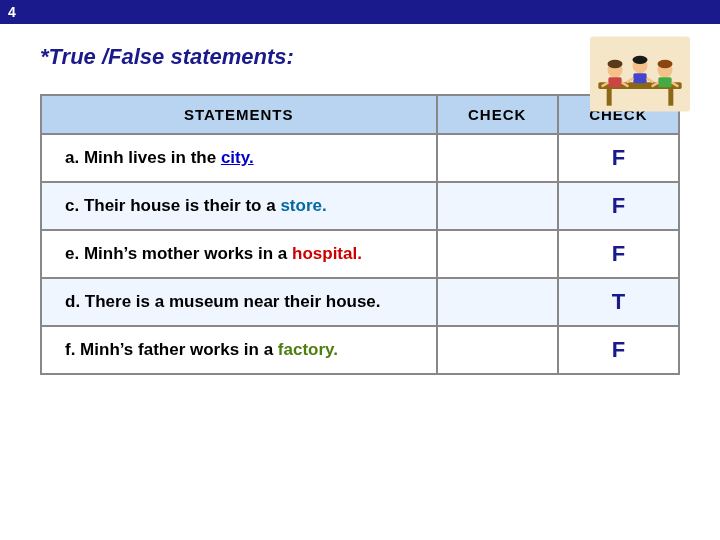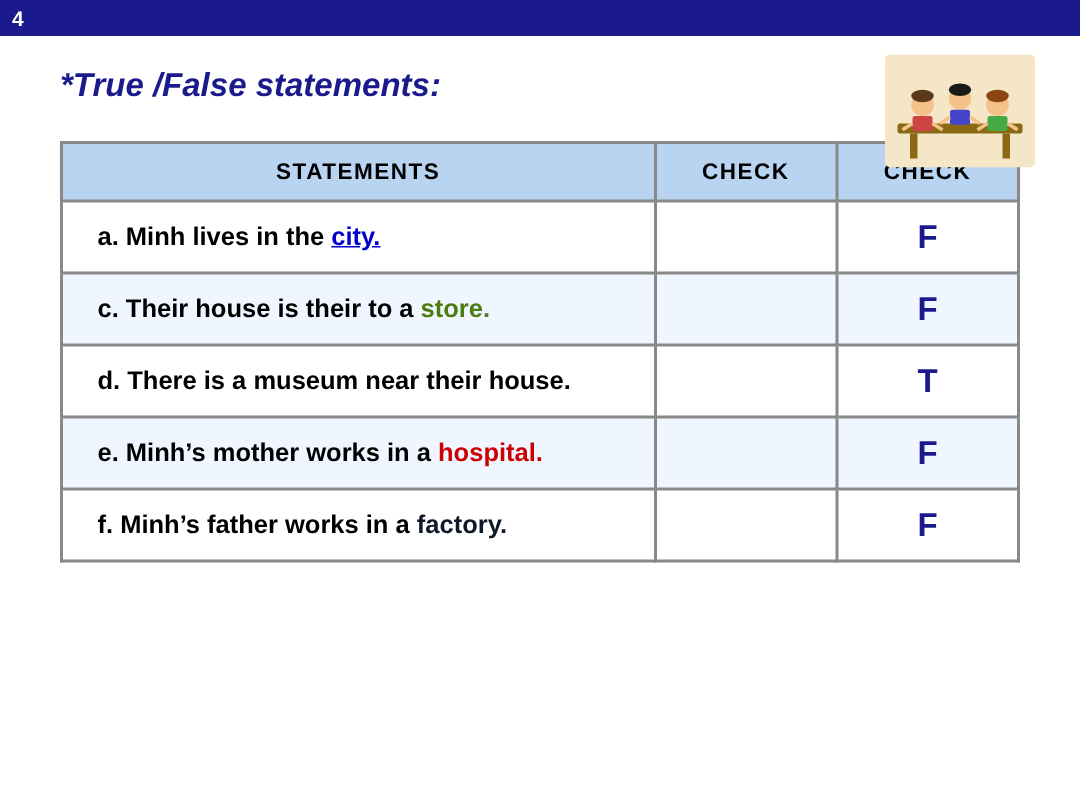--- a/index.html
+++ b/index.html
@@ -168,34 +168,34 @@
         <th>CHECK</th>
       </tr>
     </thead>
     <tbody id="table-body">
     <tr>
           <td><span>a. Minh lives in the </span><span style="color: rgb(0, 0, 204); text-decoration: underline;">city.</span></td>
           <td></td>
           <td style="color: rgb(26, 26, 140); font-size: 22px; font-weight: bold;">F</td>
         </tr>
         <tr>
-          <td><span>c. Their house is their to a </span><span style="color: #4d7c0f;">store.</span></td>
+          <td><span>c. Their house is their to a </span><span style="color: #0369a1;">store.</span></td>
+          <td></td>
+          <td style="color: rgb(26, 26, 140); font-size: 22px; font-weight: bold;">F</td>
+        </tr>
+        <tr>
+          <td><span>e. Minh’s mother works in a </span><span style="color: rgb(204, 0, 0);">hospital.</span></td>
           <td></td>
           <td style="color: rgb(26, 26, 140); font-size: 22px; font-weight: bold;">F</td>
         </tr>
         <tr>
           <td>d. There is a museum near their house.</td>
           <td></td>
           <td style="color: rgb(26, 26, 140); font-size: 22px; font-weight: bold;">T</td>
         </tr>
         <tr>
-          <td><span>e. Minh’s mother works in a </span><span style="color: rgb(204, 0, 0);">hospital.</span></td>
-          <td></td>
-          <td style="color: rgb(26, 26, 140); font-size: 22px; font-weight: bold;">F</td>
-        </tr>
-        <tr>
-          <td><span>f. Minh’s father works in a </span><span style="color: #0f172a;">factory.</span></td>
+          <td><span>f. Minh’s father works in a </span><span style="color: #4d7c0f;">factory.</span></td>
           <td></td>
           <td style="color: rgb(26, 26, 140); font-size: 22px; font-weight: bold;">F</td>
         </tr>
       </tbody>
   </table>
 </div>
 
 </body></html>

